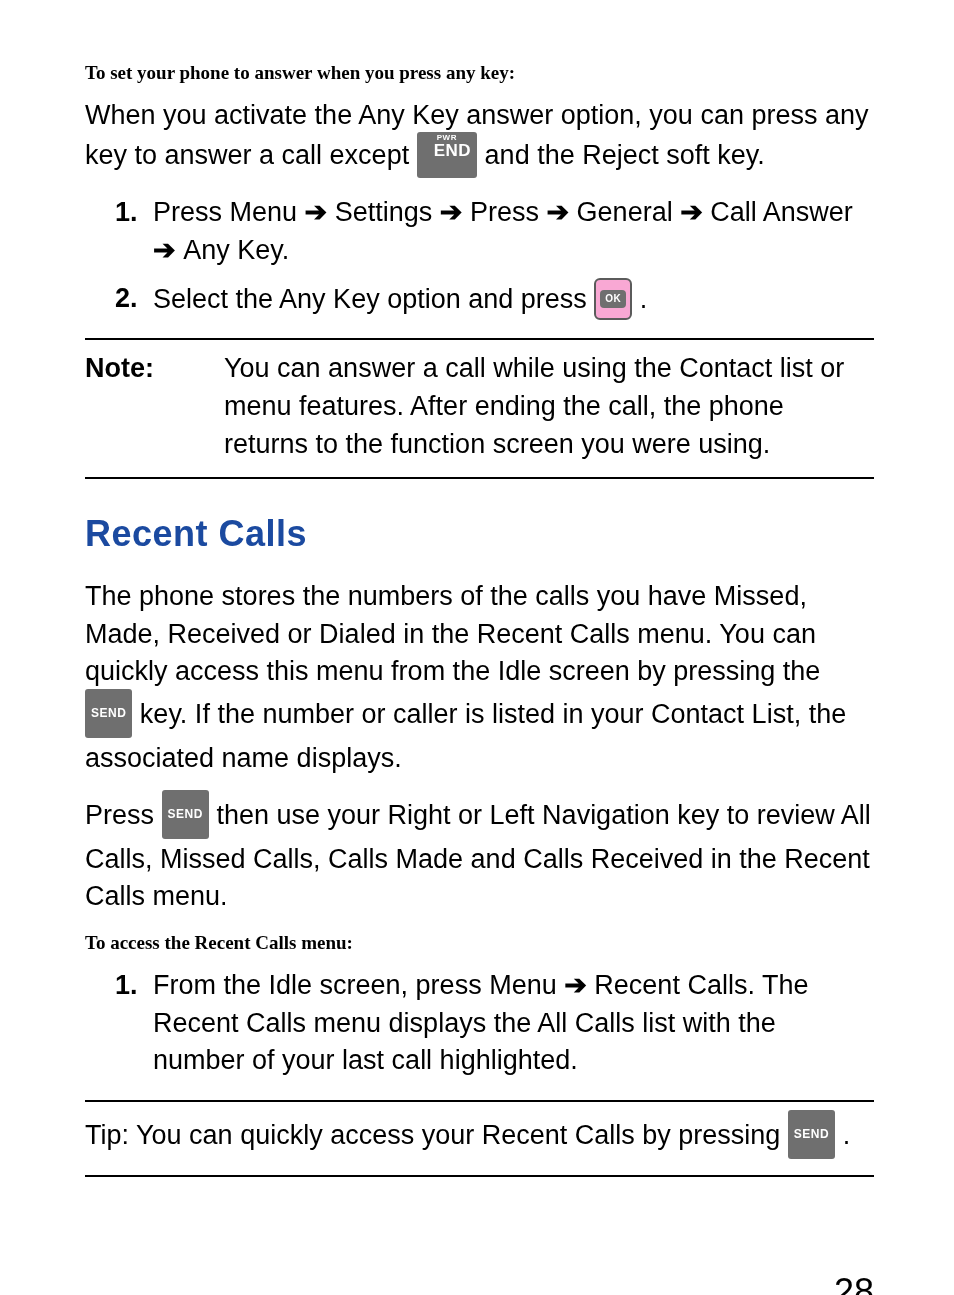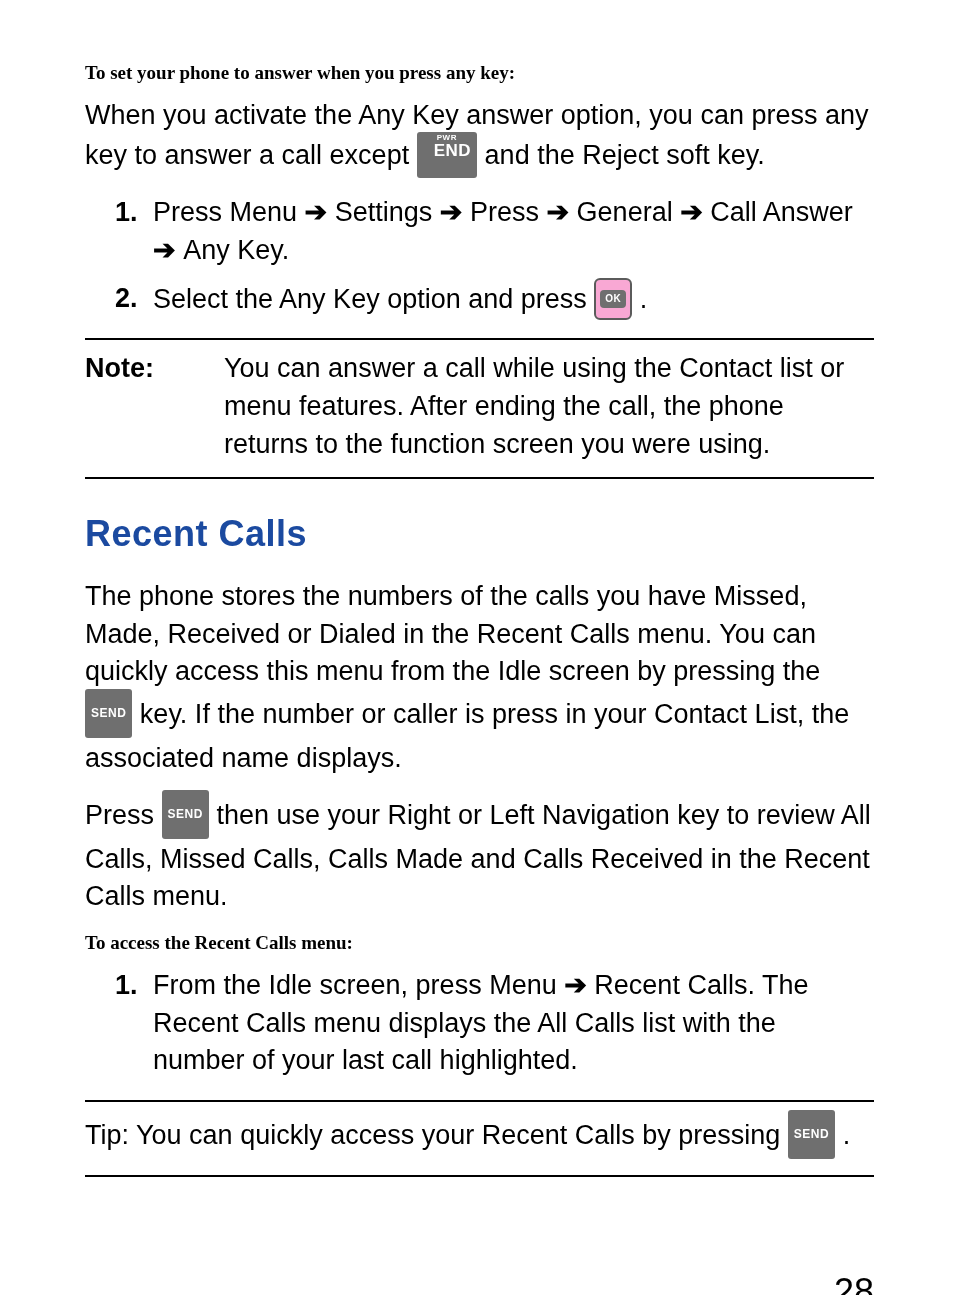--- a/index.html
+++ b/index.html
@@ -148,21 +148,21 @@
     <span class="note-label">Note:</span>
     <span class="note-body">You can answer a call while using the Contact list or menu features. After ending the call, the phone returns to the function screen you were using.</span>
   </div>
 </div>
 
 <h2 class="section-title">Recent Calls</h2>
 
 <p class="para">
   <span>The phone stores the numbers of the calls you have Missed, Made, Received or Dialed in the Recent Calls menu. You can quickly access this menu from the Idle screen by pressing the </span>
   <span class="key-send">SEND</span>
-  <span> key. If the number or caller is press in your Contact List, the associated name displays.</span>
+  <span> key. If the number or caller is listed in your Contact List, the associated name displays.</span>
 </p>
 
 <p class="para">
   <span>Press </span>
   <span class="key-send">SEND</span>
   <span> then use your </span><span class="bold">Right</span><span> or </span><span class="bold">Left</span><span> Navigation key to review All Calls, Missed Calls, Calls Made and Calls Received in the Recent Calls menu.</span>
 </p>
 
 <div class="subhead cond">To access the Recent Calls menu:</div>
 

